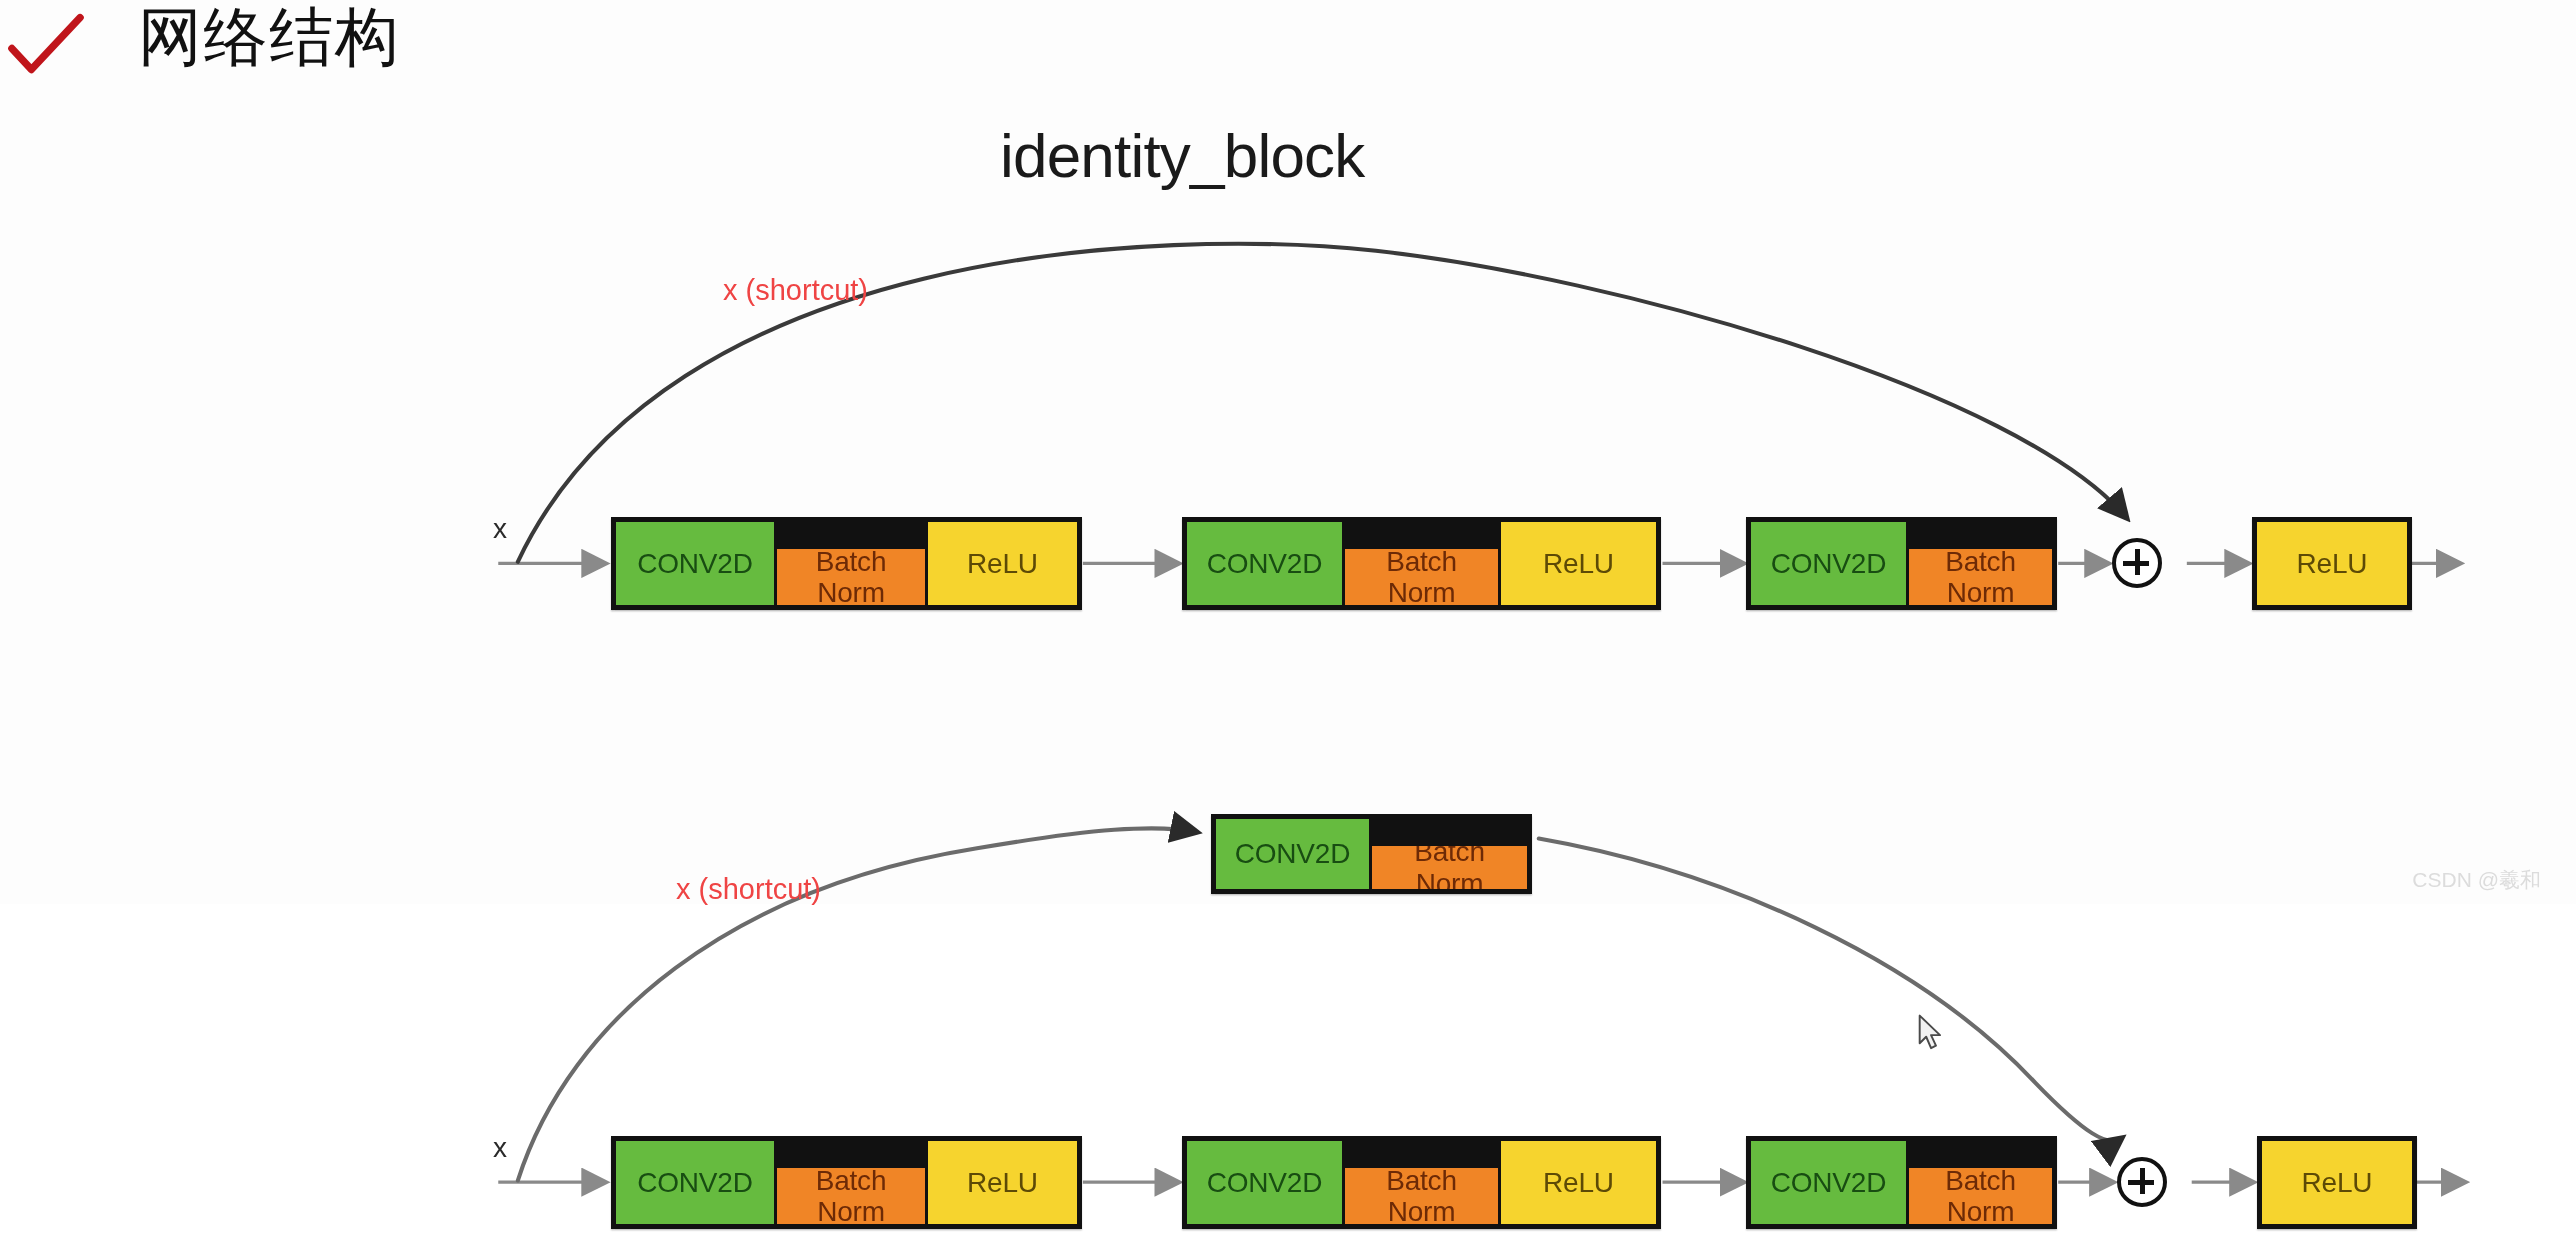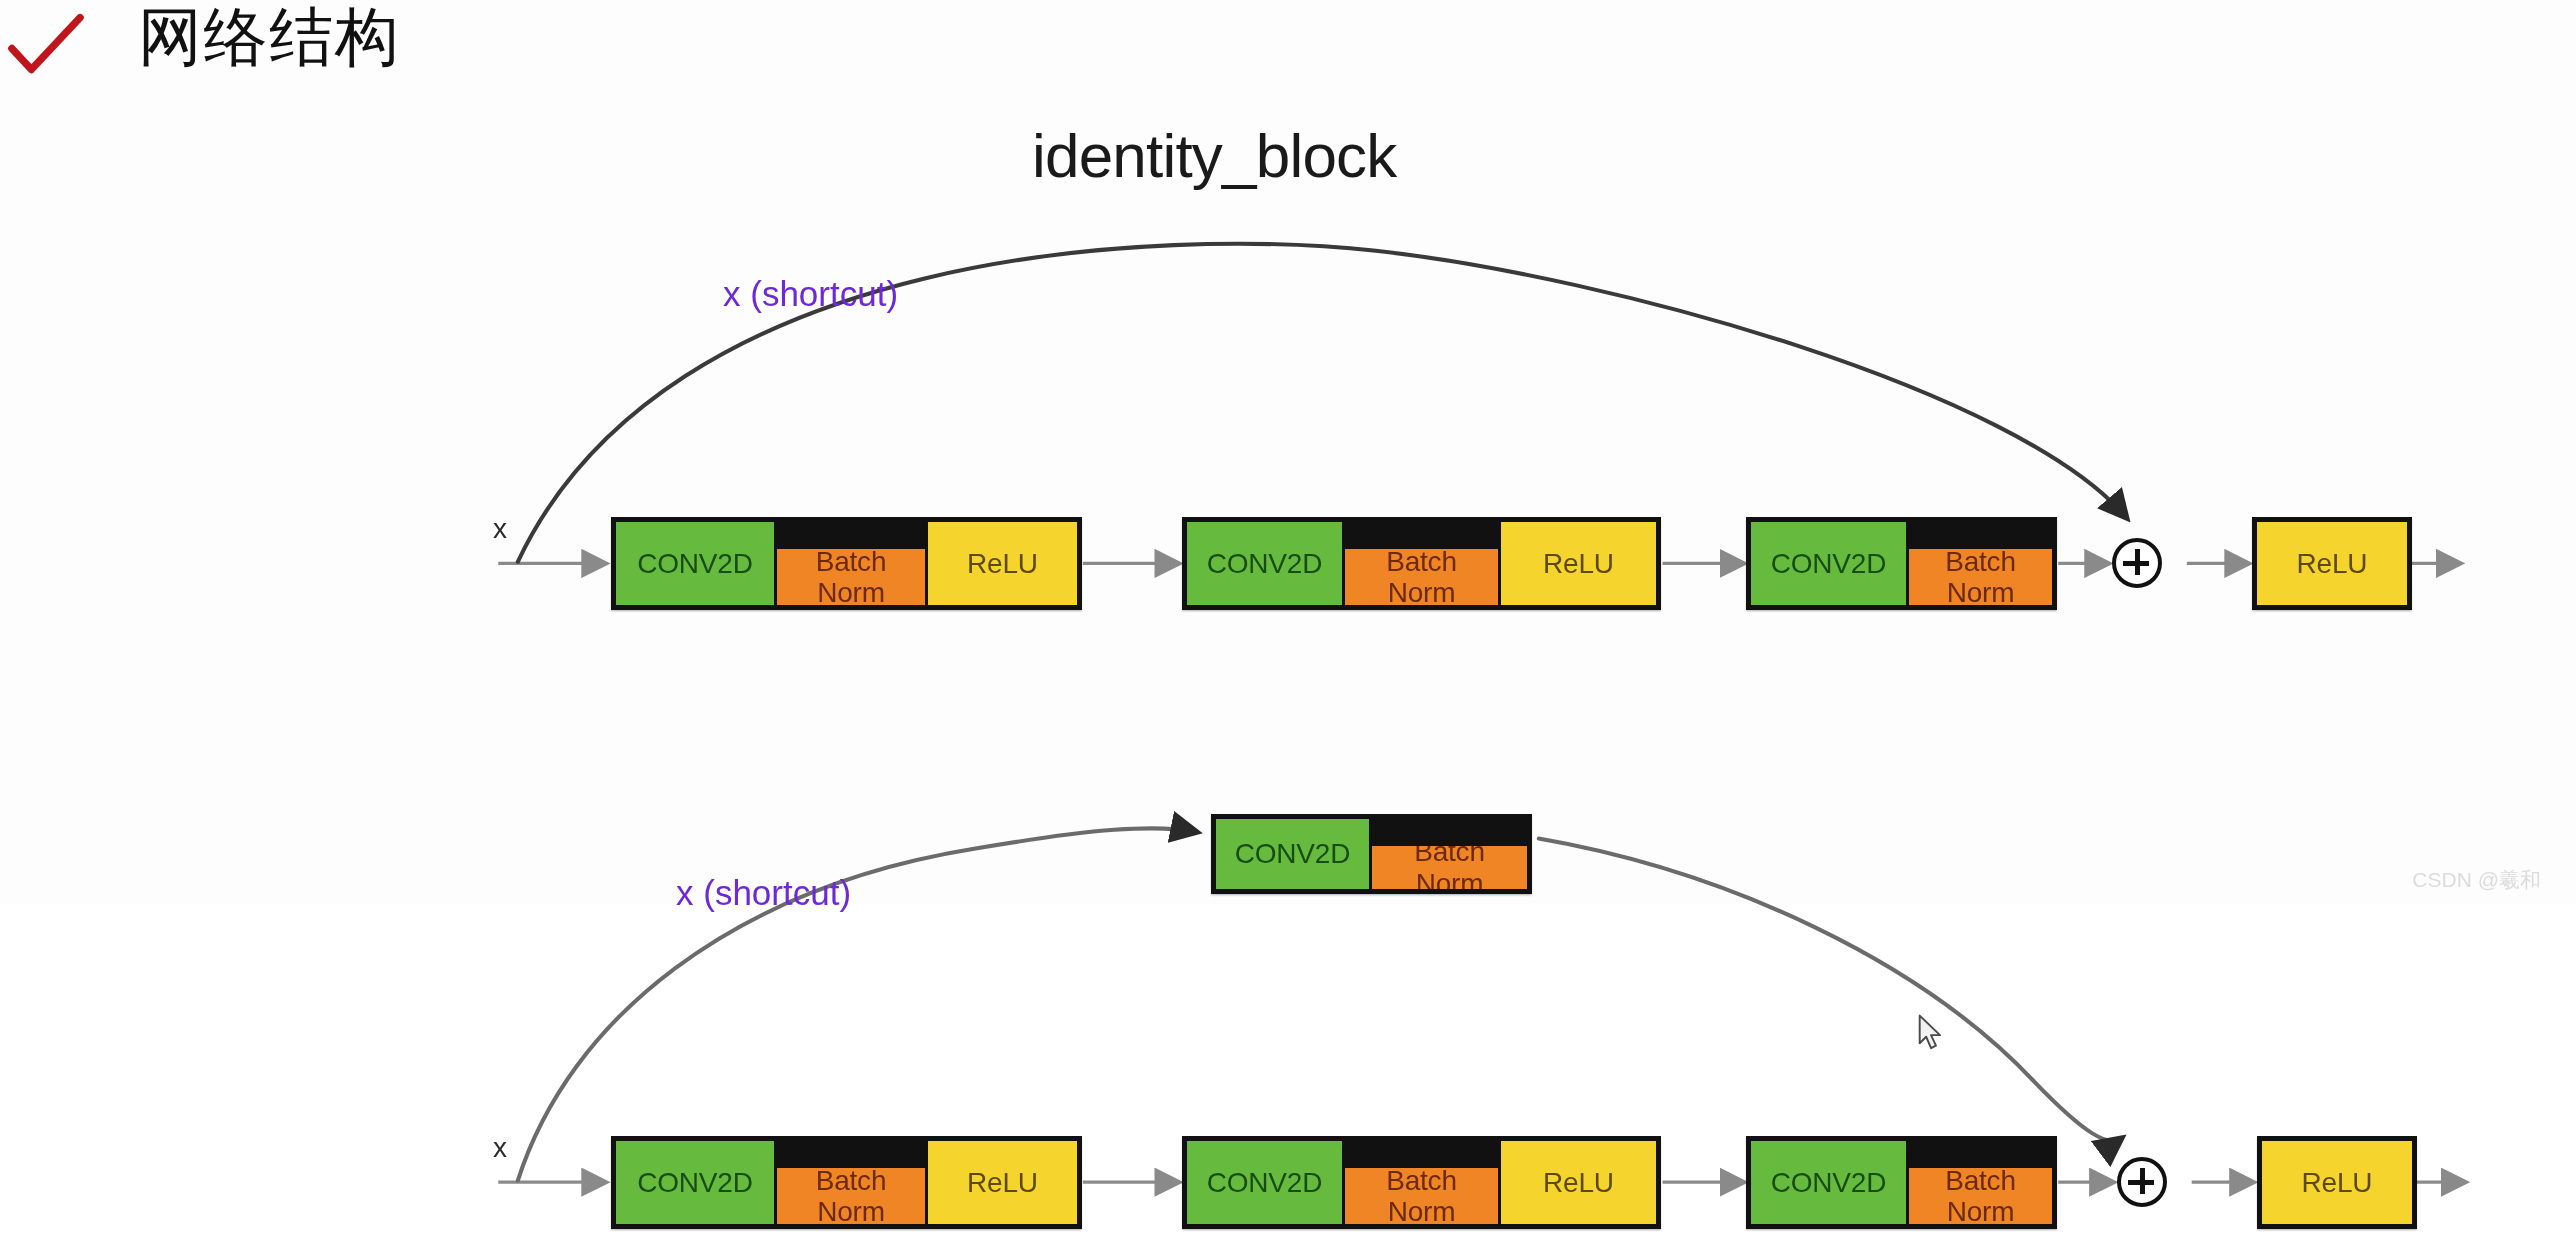--- a/index.html
+++ b/index.html
@@ -38,21 +38,21 @@
   
   .sec-title {
     position: absolute;
     font-family: "Liberation Sans", sans-serif;
     font-size: 62px;
     font-weight: 400;
     color: #1a1a1a;
     white-space: nowrap;
     letter-spacing: -0.8px;
   }
-  #identity-title { left: 1000px; top: 120px; margin-left: 32px; }
+  #identity-title { left: 1000px; top: 120px; }
   #convolution-title { left: 1000px; top: 694px; }
 
   
   .group {
     position: absolute;
     display: flex;
     border: 5.7px solid #111111;
     background: #111111;
     box-shadow: 0 2.4px 1.6px rgba(0,0,0,0.22);
     justify-content: space-between;
@@ -77,22 +77,22 @@
   
   .x-label {
     position: absolute;
     font-family: "Liberation Sans", sans-serif;
     font-size: 28px;
     color: #2a2a2a;
   }
   .shortcut-label {
     position: absolute;
     font-family: "Liberation Sans", sans-serif;
-    font-size: 35px;
-    color: #6d28d9;
+    font-size: 29px;
+    color: #ef4444;
     white-space: nowrap;
   }
 
   
   #overlay {
     position: absolute;
     left: 0; top: 0;
     width: 2576px; height: 1253px;
     pointer-events: none;
   }

